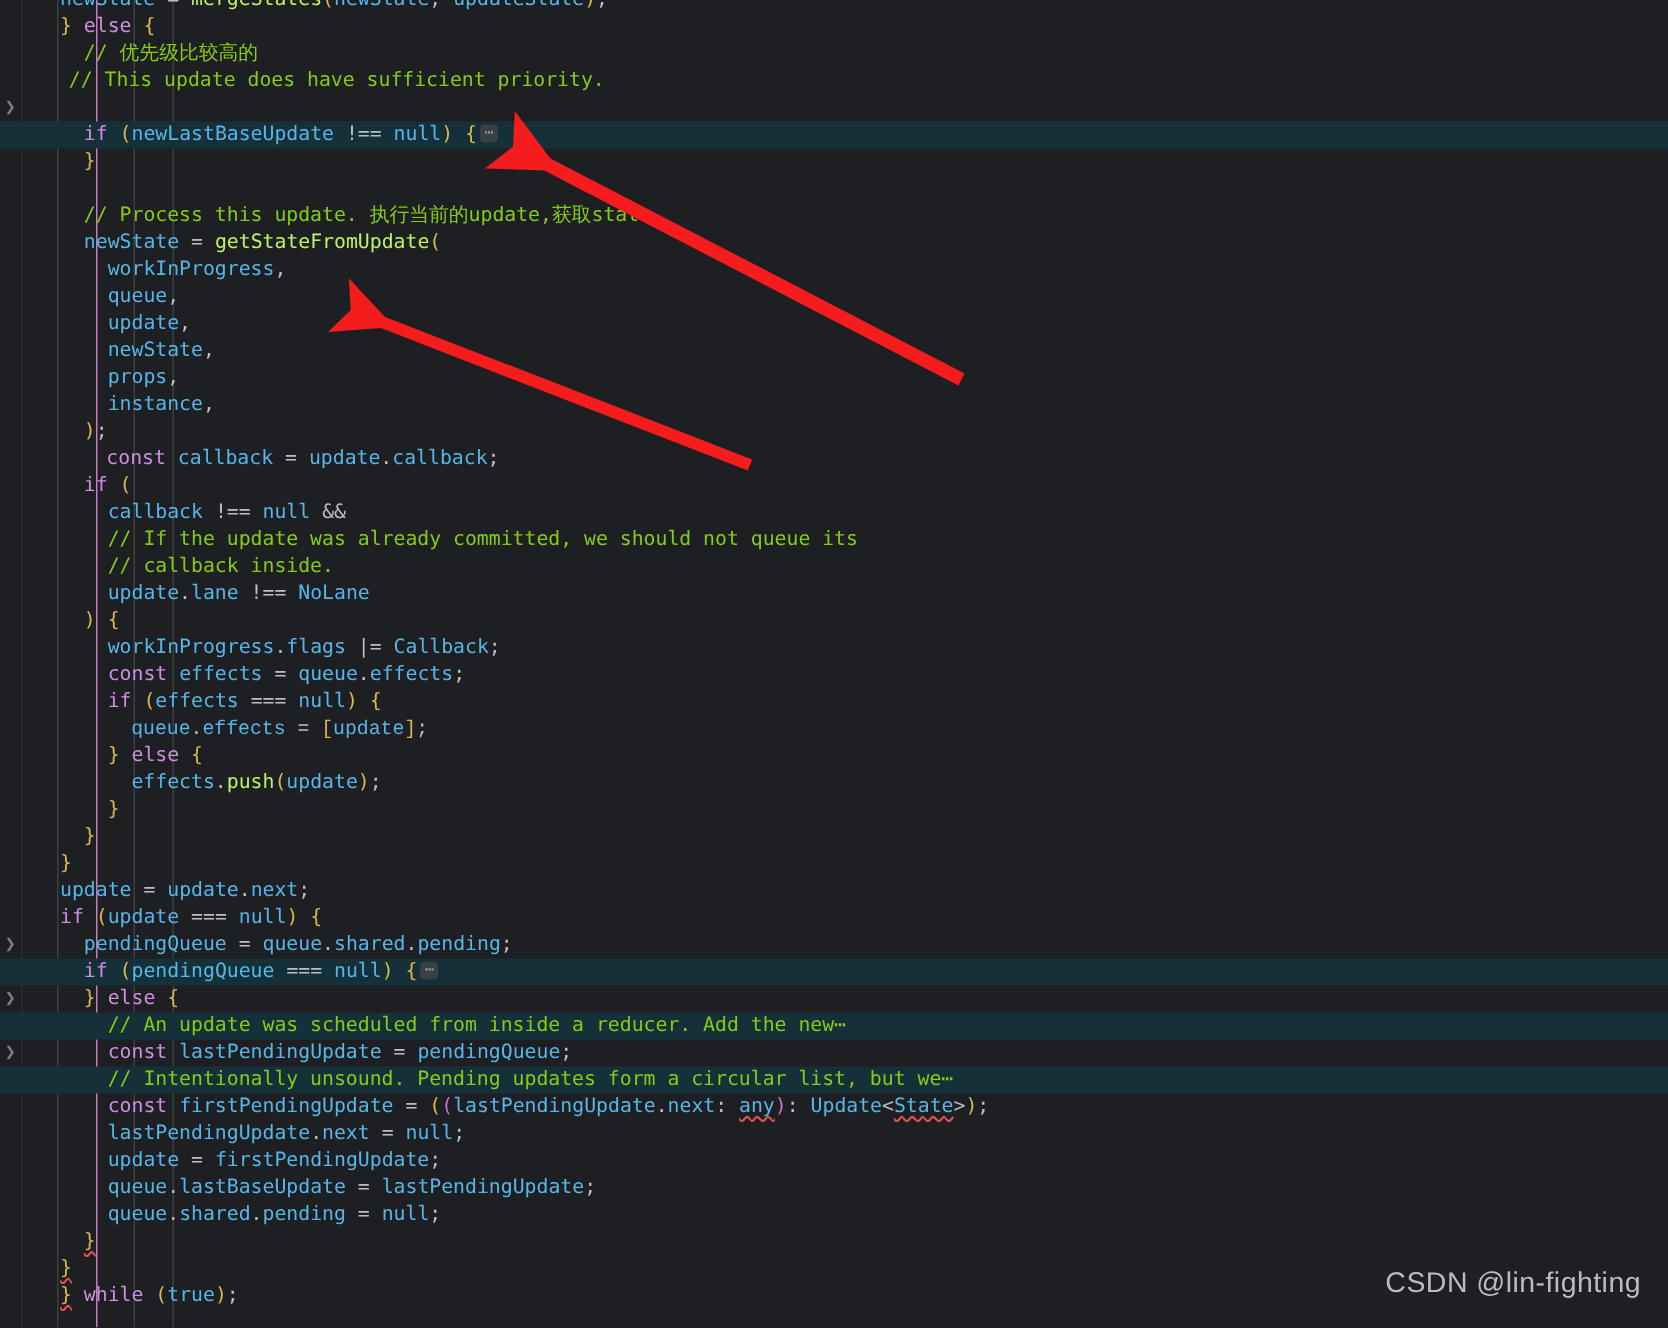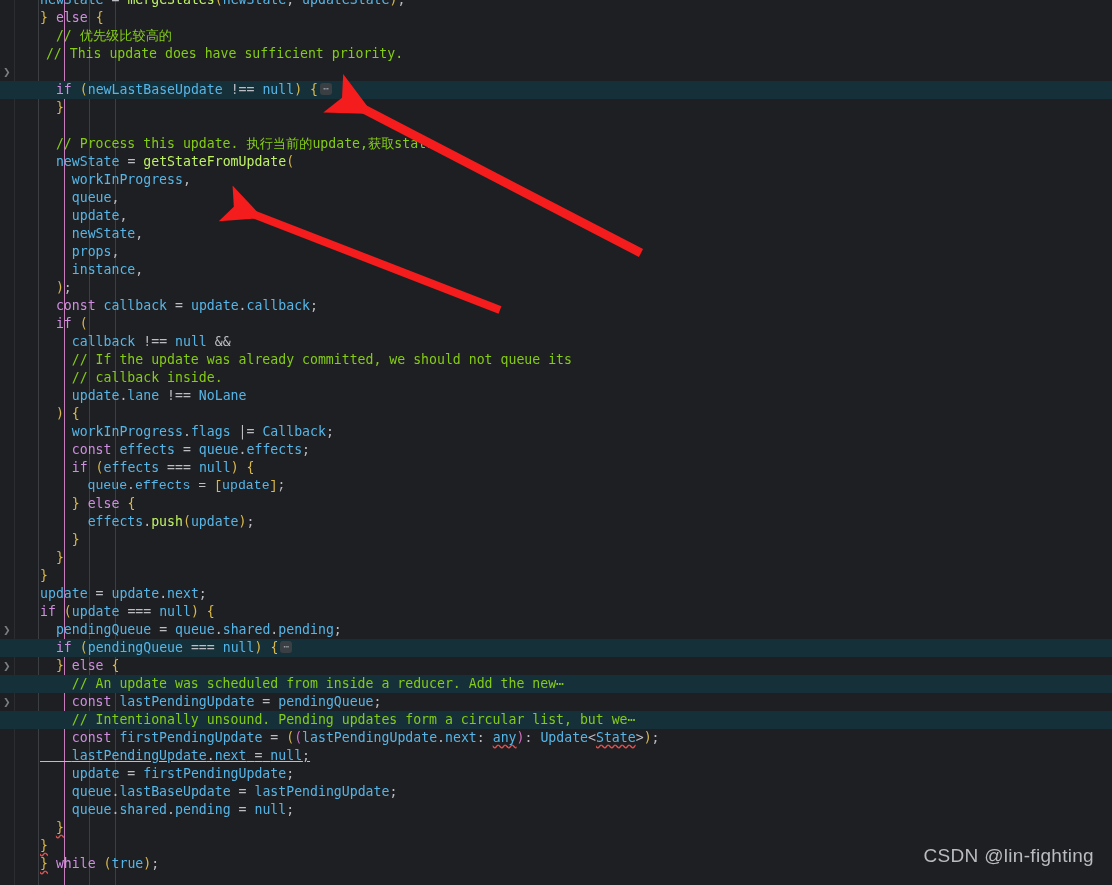--- a/index.html
+++ b/index.html
@@ -127,21 +127,21 @@
       <div class="line"><span class="txt" style="left: 40px;"></span></div>
       <div class="line"><span class="txt" style="left: 40px;">  <span class="cm">// Process this update. 执行当前的update,获取state</span></span></div>
       <div class="line"><span class="txt" style="left: 40px;">  <span class="id">newState</span> <span class="pn">=</span> <span class="fn">getStateFromUpdate</span><span class="br-y">(</span></span></div>
       <div class="line"><span class="txt" style="left: 40px;">    <span class="id">workInProgress</span>,</span></div>
       <div class="line"><span class="txt" style="left: 40px;">    <span class="id">queue</span>,</span></div>
       <div class="line"><span class="txt" style="left: 40px;">    <span class="id">update</span>,</span></div>
       <div class="line"><span class="txt" style="left: 40px;">    <span class="id">newState</span>,</span></div>
       <div class="line"><span class="txt" style="left: 40px;">    <span class="id">props</span>,</span></div>
       <div class="line"><span class="txt" style="left: 40px;">    <span class="id">instance</span>,</span></div>
       <div class="line"><span class="txt" style="left: 40px;">  <span class="br-y">)</span>;</span></div>
-      <div class="line"><span class="txt" style="left: 40px;">  <span class="kw">const</span> <span class="id">callback</span> <span class="pn">=</span> <span class="id">update</span>.<span class="prop">callback</span>;</span></div>
+      <div class="line"><span class="txt" style="left: 40px; padding-left: 15px;">  <span class="kw">const</span> <span class="id">callback</span> <span class="pn">=</span> <span class="id">update</span>.<span class="prop">callback</span>;</span></div>
       <div class="line"><span class="txt" style="left: 40px;">  <span class="kw">if</span> <span class="br-y">(</span></span></div>
       <div class="line"><span class="txt" style="left: 40px;">    <span class="id">callback</span> <span class="pn">!==</span> <span class="num">null</span> <span class="pn">&amp;&amp;</span></span></div>
       <div class="line"><span class="txt" style="left: 40px;">    <span class="cm">// If the update was already committed, we should not queue its</span></span></div>
       <div class="line"><span class="txt" style="left: 40px;">    <span class="cm">// callback inside.</span></span></div>
       <div class="line"><span class="txt" style="left: 40px;">    <span class="id">update</span>.<span class="prop">lane</span> <span class="pn">!==</span> <span class="ty">NoLane</span></span></div>
       <div class="line"><span class="txt" style="left: 40px;">  <span class="br-y">)</span> <span class="br-y">{</span></span></div>
       <div class="line"><span class="txt" style="left: 40px;">    <span class="id">workInProgress</span>.<span class="prop">flags</span> <span class="pn">|=</span> <span class="ty">Callback</span>;</span></div>
       <div class="line"><span class="txt" style="left: 40px;">    <span class="kw">const</span> <span class="id">effects</span> <span class="pn">=</span> <span class="id">queue</span>.<span class="prop">effects</span>;</span></div>
       <div class="line"><span class="txt" style="left: 40px;">    <span class="kw">if</span> <span class="br-y">(</span><span class="id">effects</span> <span class="pn">===</span> <span class="num">null</span><span class="br-y">)</span> <span class="br-y">{</span></span></div>
       <div class="line"><span class="txt" style="left: 40px; font-family: Liberation Mono, monospace;">      <span class="id">queue</span>.<span class="prop">effects</span> <span class="pn">=</span> <span class="br-y">[</span><span class="id">update</span><span class="br-y">]</span>;</span></div>
@@ -152,21 +152,21 @@
       <div class="line"><span class="txt" style="left: 40px;"><span class="br-y">}</span></span></div>
       <div class="line"><span class="txt" style="left: 40px;"><span class="id">update</span> <span class="pn">=</span> <span class="id">update</span>.<span class="prop">next</span>;</span></div>
       <div class="line"><span class="txt" style="left: 40px;"><span class="kw">if</span> <span class="br-y">(</span><span class="id">update</span> <span class="pn">===</span> <span class="num">null</span><span class="br-y">)</span> <span class="br-y">{</span></span></div>
       <div class="line"><span class="txt" style="left: 40px;">  <span class="id">pendingQueue</span> <span class="pn">=</span> <span class="id">queue</span>.<span class="prop">shared</span>.<span class="prop">pending</span>;</span><span class="chev">❯</span></div>
       <div class="line hl"><span class="txt" style="left: 40px;">  <span class="kw">if</span> <span class="br-y">(</span><span class="id">pendingQueue</span> <span class="pn">===</span> <span class="num">null</span><span class="br-y">)</span> <span class="br-y">{</span><span class="fold-badge">⋯</span></span></div>
       <div class="line"><span class="txt" style="left: 40px;">  <span class="br-y">}</span> <span class="kw">else</span> <span class="br-y">{</span></span><span class="chev">❯</span></div>
       <div class="line hl"><span class="txt" style="left: 40px;">    <span class="cm">// An update was scheduled from inside a reducer. Add the new⋯</span></span></div>
       <div class="line"><span class="txt" style="left: 40px;">    <span class="kw">const</span> <span class="id">lastPendingUpdate</span> <span class="pn">=</span> <span class="id">pendingQueue</span>;</span><span class="chev">❯</span></div>
       <div class="line hl"><span class="txt" style="left: 40px; text-align: center;">    <span class="cm">// Intentionally unsound. Pending updates form a circular list, but we⋯</span></span></div>
       <div class="line"><span class="txt" style="left: 40px;">    <span class="kw">const</span> <span class="id">firstPendingUpdate</span> <span class="pn">=</span> <span class="br-y">(</span><span class="br-m">(</span><span class="id">lastPendingUpdate</span>.<span class="prop">next</span>: <span class="id sq">any</span><span class="br-m">)</span>: <span class="ty">Update</span><span class="pn">&lt;</span><span class="ty sq">State</span><span class="pn">&gt;</span><span class="br-y">)</span>;</span></div>
-      <div class="line"><span class="txt" style="left: 40px; text-decoration: underline;">    <span class="id">lastPendingUpdate</span>.<span class="prop">next</span> <span class="pn">=</span> <span class="num">null</span>;</span></div>
+      <div class="line"><span class="txt" style="left: 40px;">    <span class="id">lastPendingUpdate</span>.<span class="prop">next</span> <span class="pn">=</span> <span class="num">null</span>;</span></div>
       <div class="line"><span class="txt" style="left: 40px;">    <span class="id">update</span> <span class="pn">=</span> <span class="id">firstPendingUpdate</span>;</span></div>
       <div class="line"><span class="txt" style="left: 40px;">    <span class="id">queue</span>.<span class="prop">lastBaseUpdate</span> <span class="pn">=</span> <span class="id">lastPendingUpdate</span>;</span></div>
       <div class="line"><span class="txt" style="left: 40px;">    <span class="id">queue</span>.<span class="prop">shared</span>.<span class="prop">pending</span> <span class="pn">=</span> <span class="num">null</span>;</span></div>
       <div class="line"><span class="txt" style="left: 40px;">  <span class="sq"><span class="br-y">}</span></span></span></div>
       <div class="line"><span class="txt" style="left: 40px;"><span class="sq"><span class="br-y">}</span></span></span></div>
       <div class="line"><span class="txt" style="left: 40px;"><span class="sq"><span class="br-y">}</span></span> <span class="kw">while</span> <span class="br-y">(</span><span class="num">true</span><span class="br-y">)</span>;</span></div>
     </div>
 
   <svg class="arrows" viewBox="0 0 1112 885">
     <defs>

